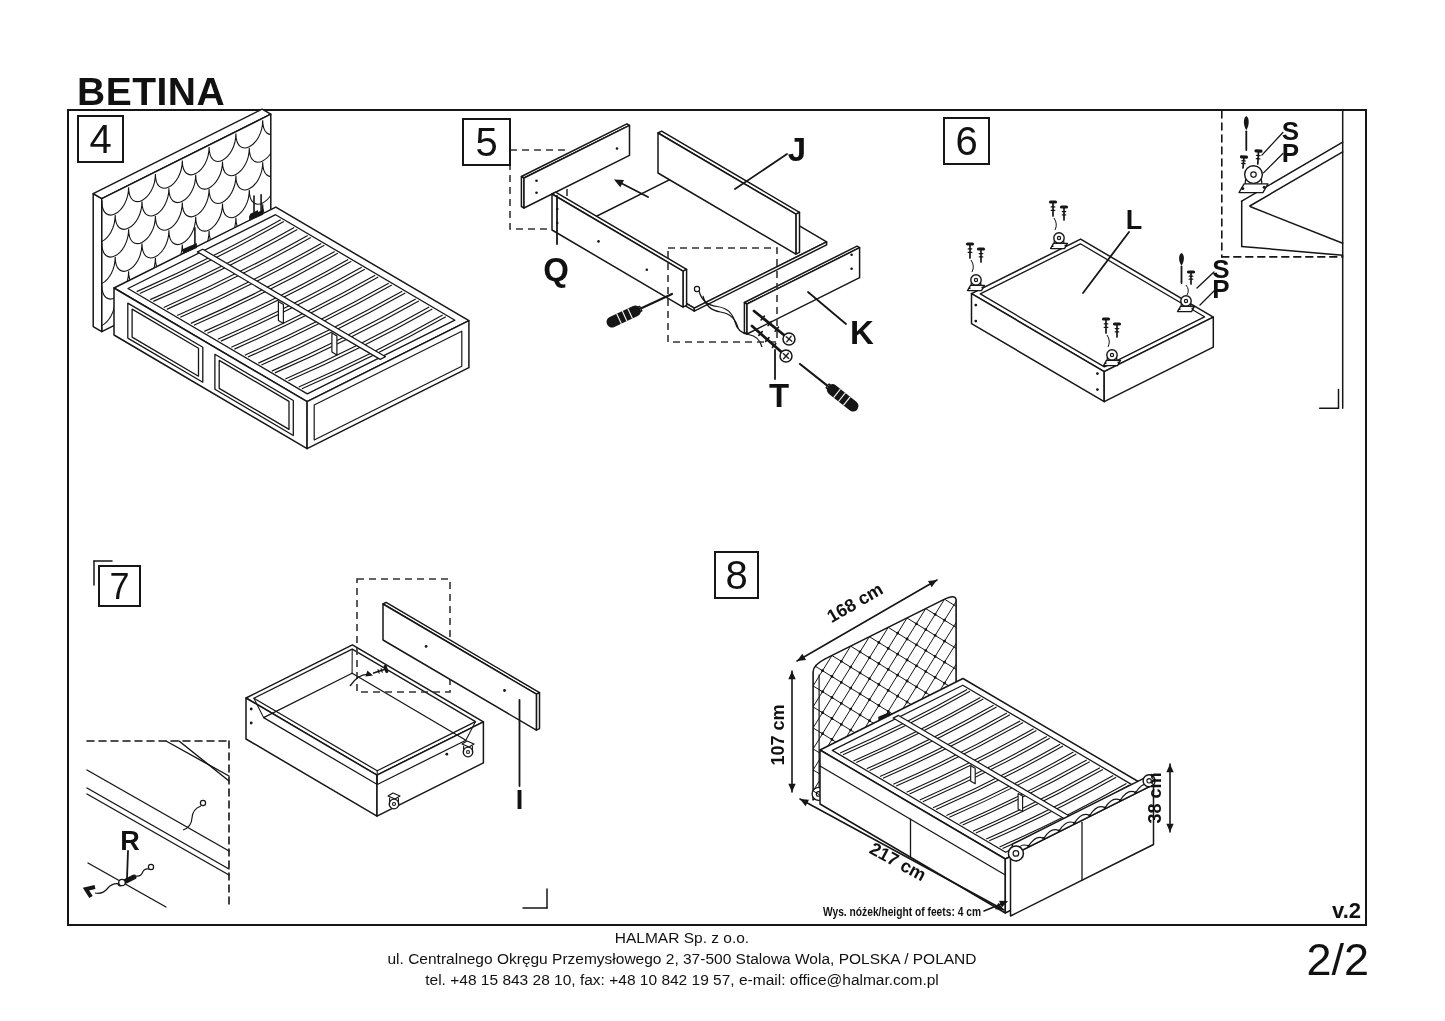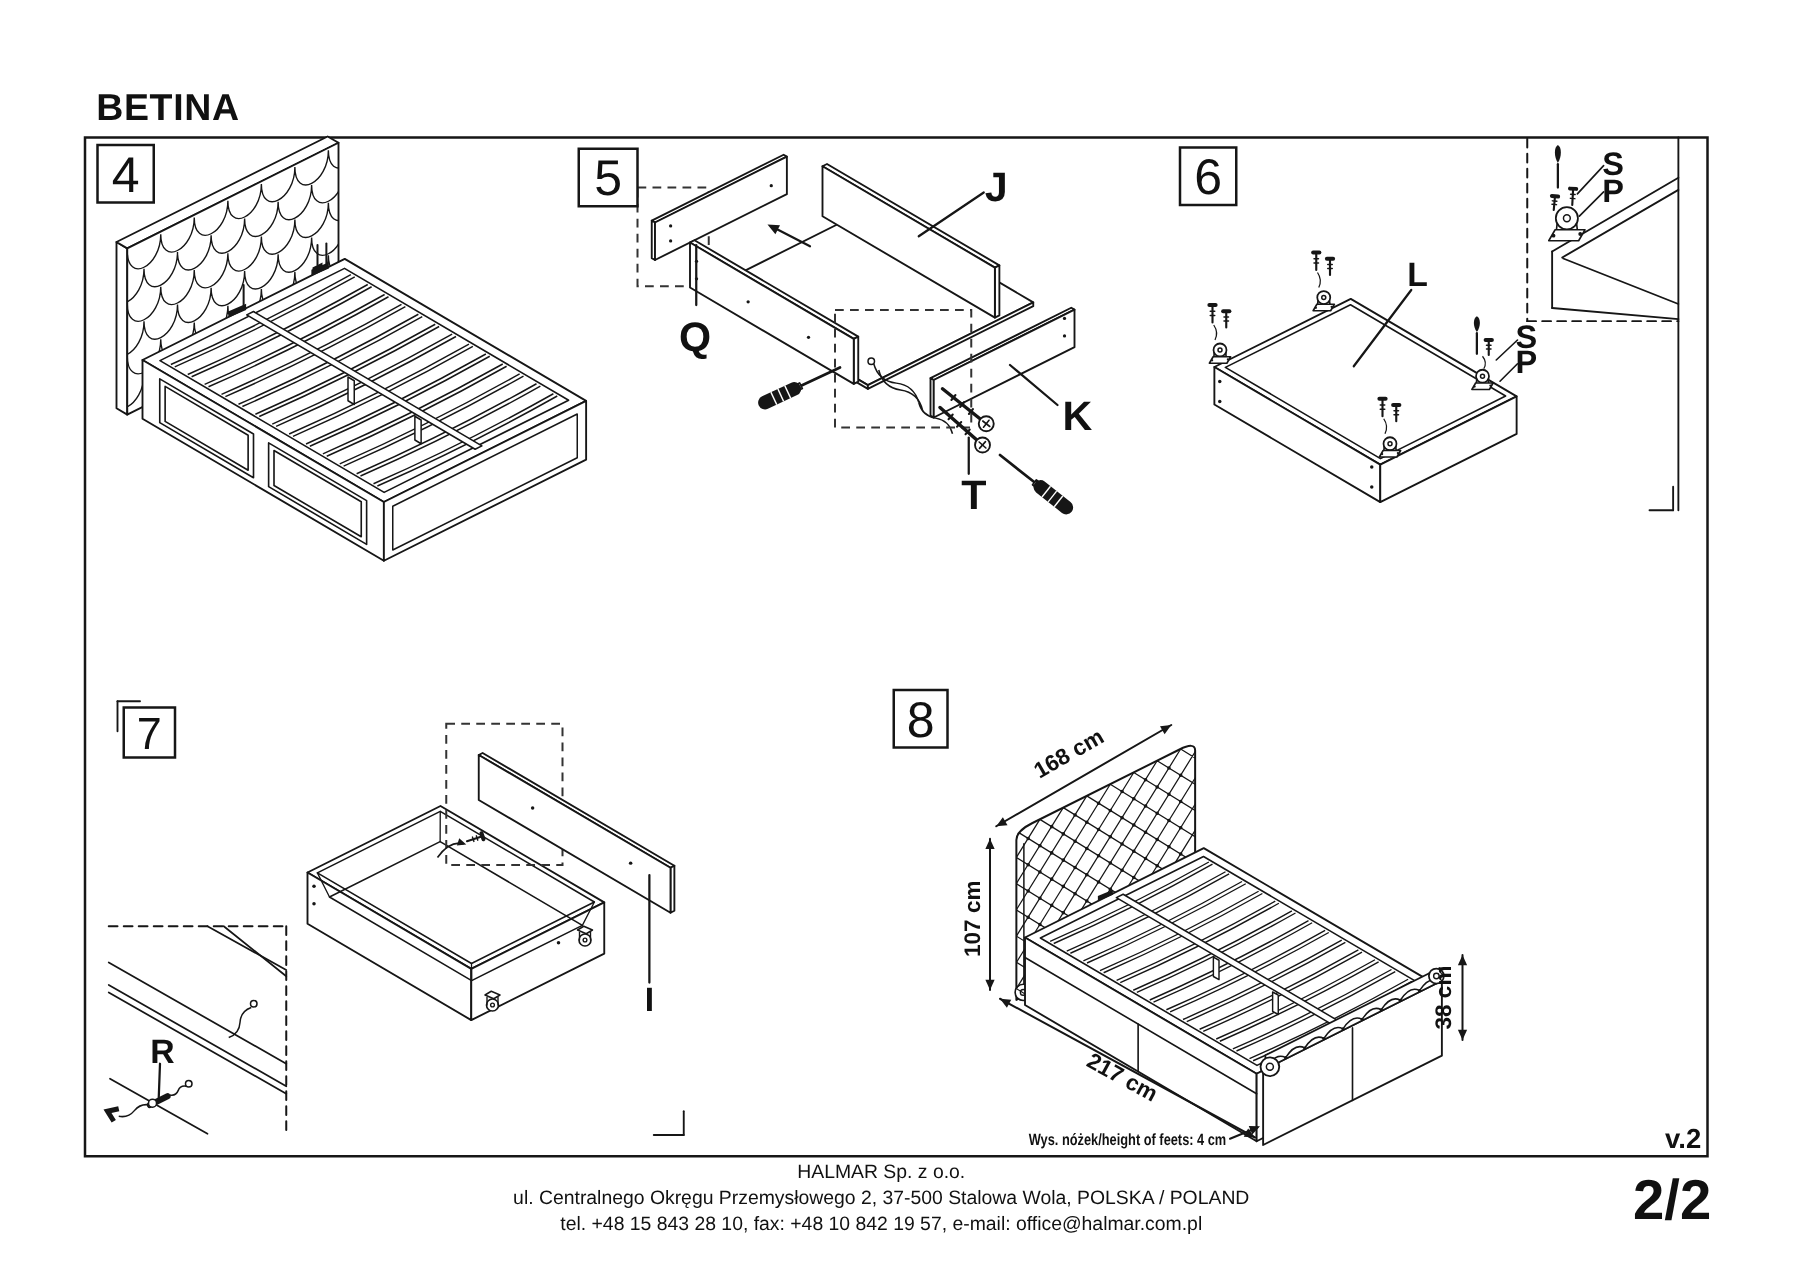--- a/index.html
+++ b/index.html
@@ -1,22 +1,22 @@
 <!DOCTYPE html>
 <html><head>
 <meta charset="utf-8">
 <style>
   html,body{margin:0;padding:0;background:#fff;}
   .page{position:relative;width:1445px;height:1021px;background:#fff;overflow:hidden;
         font-family:"Liberation Sans",sans-serif;color:#111;}
-  .title{position:absolute;left:77px;top:70px;font-size:30px;font-weight:bold;letter-spacing:0.5px;}
+  .title{position:absolute;left:77px;top:70px;font-size:39px;font-weight:bold;letter-spacing:0.5px;}
   .frame{position:absolute;left:67px;top:109px;width:1296px;height:813px;border:2px solid #161616;}
-  .footer{position:absolute;left:75px;top:927px;width:1260px;text-align:center;line-height:21px;font-size:15.5px;}
+  .footer{position:absolute;left:52px;top:927px;width:1260px;text-align:center;line-height:21px;font-size:15.5px;}
   .version{position:absolute;right:84px;top:898px;font-size:22px;font-weight:bold;text-align:right;}
-  .pagenum{position:absolute;right:76px;top:934px;font-size:45px;font-weight:bold;}
+  .pagenum{position:absolute;right:76px;top:934px;font-size:45px;font-weight:normal;}
 </style>
 </head>
 <body>
 
 <div class="page">
   <div class="frame"></div>
   <svg width="1445" height="1021" viewBox="0 0 1445 1021" font-family="'Liberation Sans', sans-serif" style="position:absolute;left:0;top:0">
 <g>
 <path d="M101.8 331.7 L101.8 198.7 L93.2 193.6 L93.2 326.6 Z" fill="#fff" stroke="#161616" stroke-width="1.5" stroke-linejoin="round"></path>
 <path d="M101.8 198.7 L270.8 114.2 L262.1 109.2 L93.2 193.6 Z" fill="#fff" stroke="#161616" stroke-width="1.5" stroke-linejoin="round"></path>

